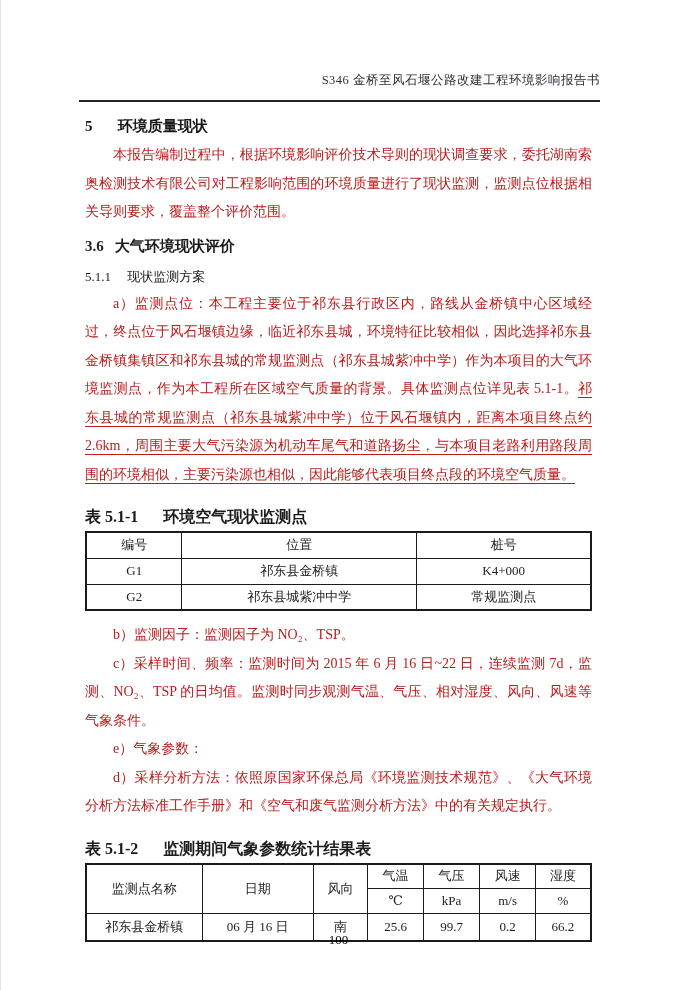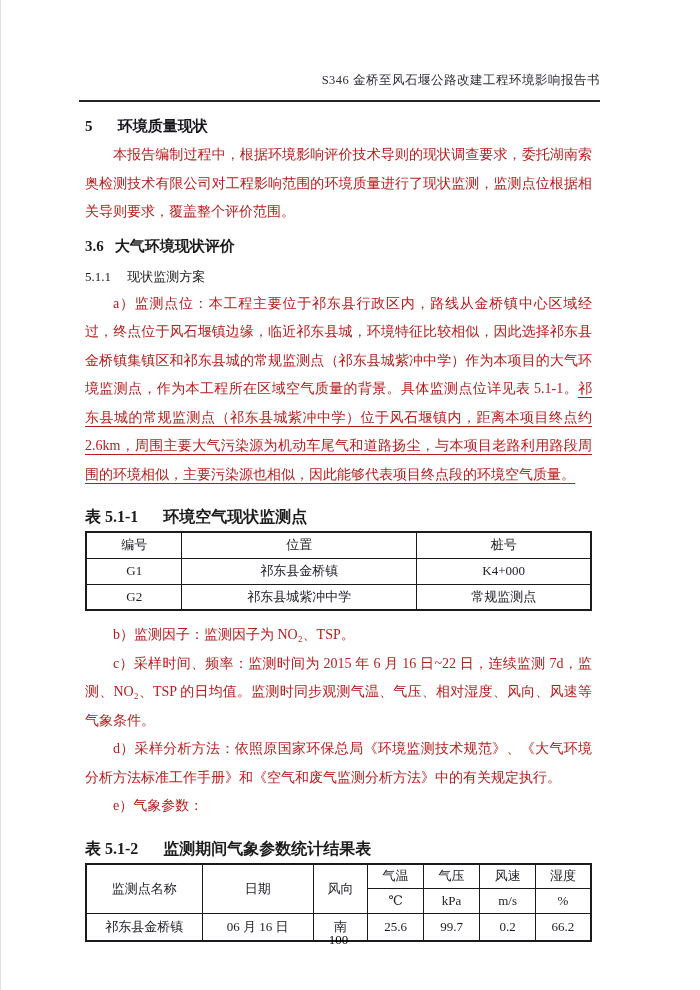--- a/index.html
+++ b/index.html
@@ -171,23 +171,23 @@
           <td>祁东县城紫冲中学</td>
           <td>常规监测点</td>
         </tr>
       </tbody>
     </table>
 
     <p class="body" style="margin-top:10px">b）监测因子：监测因子为 NO₂、TSP。</p>
 
     <p class="body">c）采样时间、频率：监测时间为 2015 年 6 月 16 日~22 日，连续监测 7d，监测、NO₂、TSP 的日均值。监测时同步观测气温、气压、相对湿度、风向、风速等气象条件。</p>
 
+    <p class="body">e）气象参数：</p>
+
     <p class="body">d）采样分析方法：依照原国家环保总局《环境监测技术规范》、《大气环境分析方法标准工作手册》和《空气和废气监测分析方法》中的有关规定执行。</p>
-
-    <p class="body">e）气象参数：</p>
 
     <div class="tcap">
       <span class="cap-label">表 5.1-2</span>
       <span class="cap-title">监测期间气象参数统计结果表</span>
     </div>
 
     <table class="t2">
       <colgroup>
         <col style="width:23%">
           <col style="width:22%">

